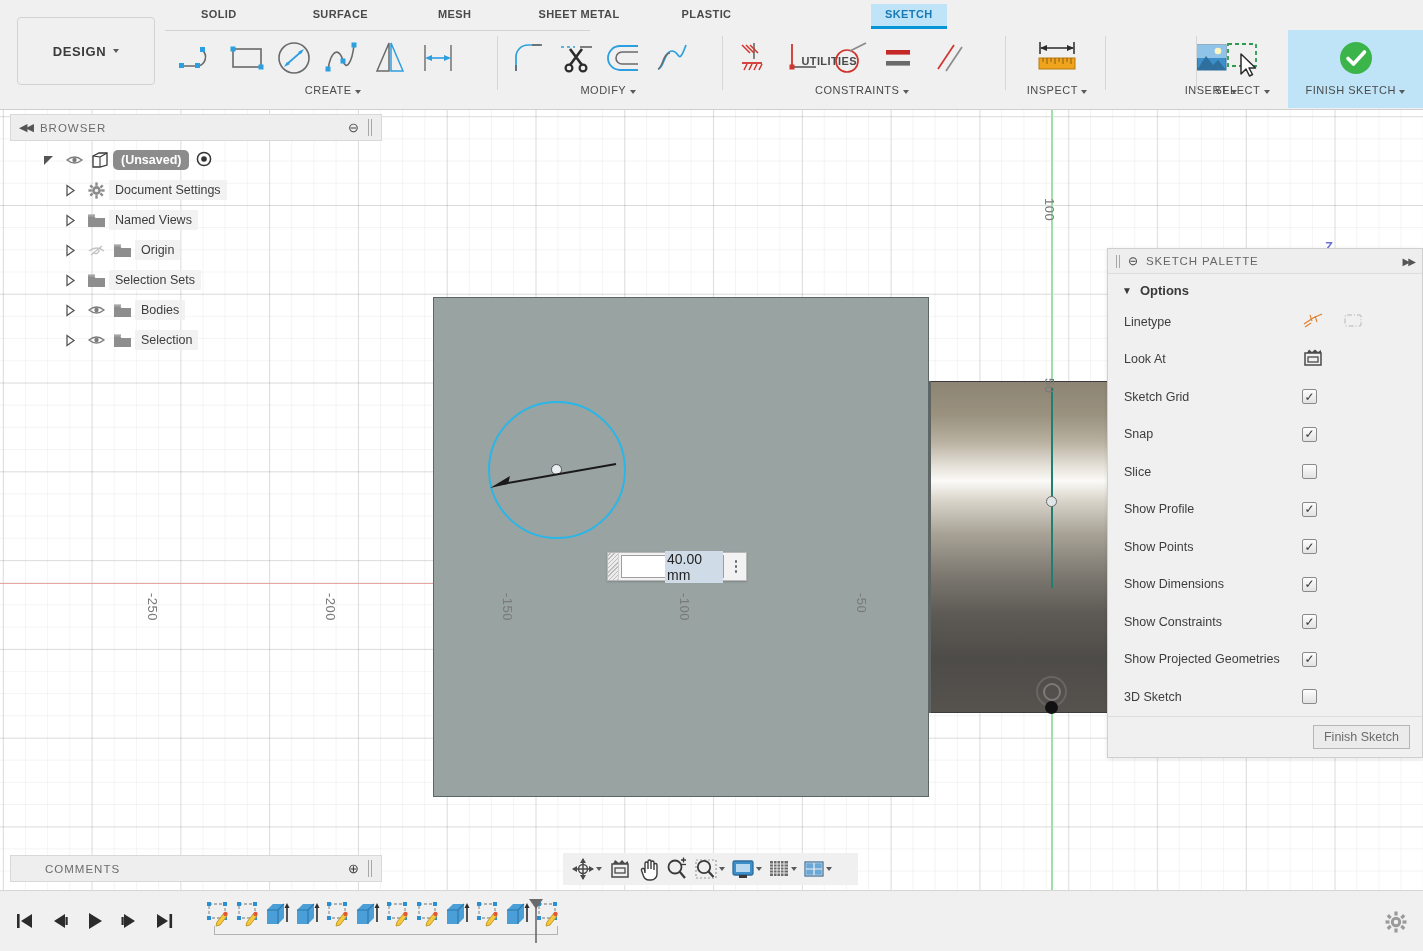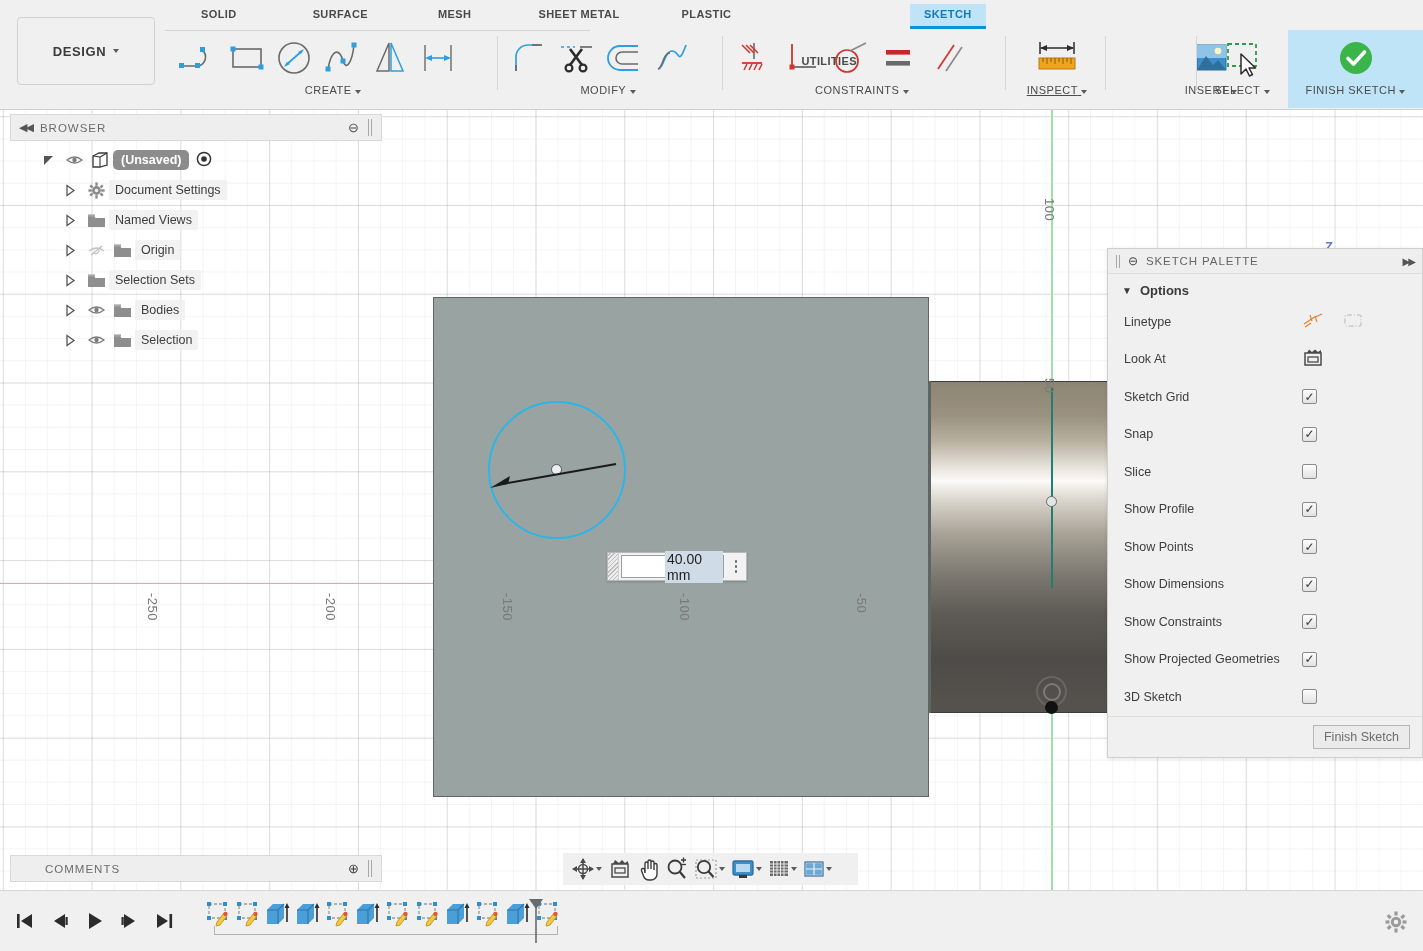--- a/index.html
+++ b/index.html
@@ -276,21 +276,21 @@
 
   <div id="ribbon-sep"></div>
 
   <div id="tabs">
     <div class="tab" style="margin-left:22px;">SOLID</div>
     <div class="tab" style="margin-left:48px;">SURFACE</div>
     <div class="tab" style="margin-left:42px;">MESH</div>
     <div class="tab" style="margin-left:39px;">SHEET METAL</div>
     <div class="tab" style="margin-left:34px;">PLASTIC</div>
     <div class="tab" style="margin-left:42px;margin-top:47px;">UTILITIES</div>
-    <div class="tab active" style="margin-left:39px;">SKETCH</div>
+    <div class="tab active" style="">SKETCH</div>
   </div>
 
   <div class="grp" style="left:170px; width:326px;">
     <div class="grp-icons">
       <div class="tool">
         <svg width="44" height="32" viewBox="0 0 44 32">
           <path d="M6 24 L22 24 A9 9 0 0 0 26 8" stroke="#6a6a6a" stroke-width="1.6" fill="none"></path>
           <rect x="3" y="21" width="5" height="5" fill="#2b9fe0"></rect>
           <rect x="19" y="21" width="5" height="5" fill="#2b9fe0"></rect>
           <rect x="24" y="5" width="5" height="5" fill="#2b9fe0"></rect>
@@ -413,21 +413,21 @@
           <line x1="22" y1="32" x2="38" y2="8" stroke="#8a8a8a" stroke-width="1.7"></line>
         </svg>
       </div>
     </div>
     <div class="grp-title">
       <span>CONSTRAINTS</span> <span class="caret" style="display:inline-block;"></span>
     </div>
   </div>
   <div class="vsep" style="left:1005px;"></div>
 
-  <div class="grp" style="left:1013px; width:88px;text-decoration:underline;">
+  <div class="grp" style="left:1013px; width:88px;">
     <div class="grp-icons" style="justify-content:center;">
       <div class="tool wide">
         <svg width="52" height="40" viewBox="0 0 52 40">
           <line x1="10" y1="10" x2="42" y2="10" stroke="#2b2b2b" stroke-width="1.5"></line>
           <polygon points="9,10 16,7 16,13" fill="#2b2b2b"></polygon>
           <polygon points="43,10 36,7 36,13" fill="#2b2b2b"></polygon>
           <line x1="9" y1="4" x2="9" y2="16" stroke="#2b2b2b" stroke-width="1.5"></line>
           <line x1="43" y1="4" x2="43" y2="16" stroke="#2b2b2b" stroke-width="1.5"></line>
           <rect x="8" y="20" width="36" height="11" fill="#f0a41e" stroke="#b87a10" stroke-width="1"></rect>
           <path d="M12 20 v4 M16 20 v6 M20 20 v4 M24 20 v6 M28 20 v4 M32 20 v6 M36 20 v4 M40 20 v6" stroke="#8a5c0c" stroke-width="1"></path>

